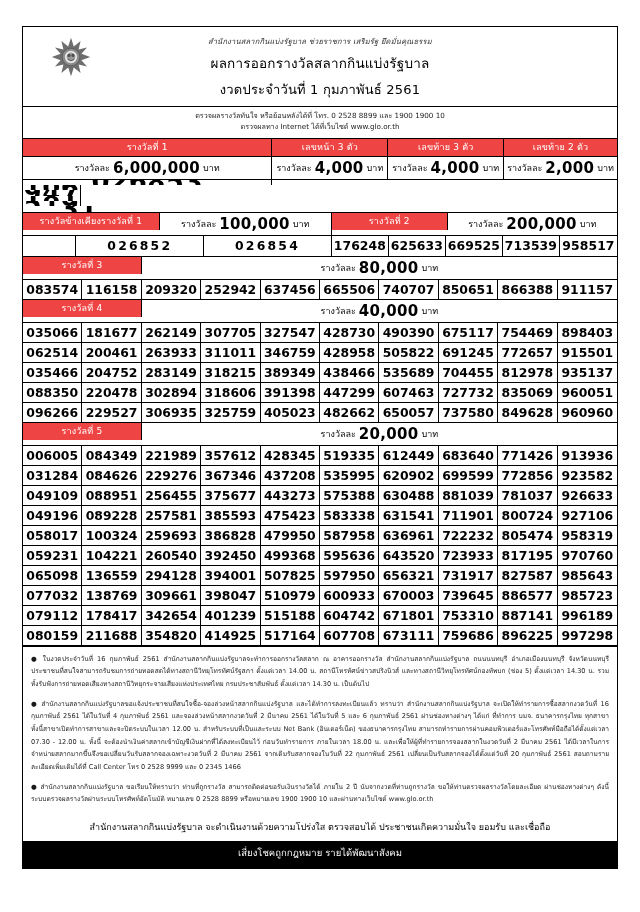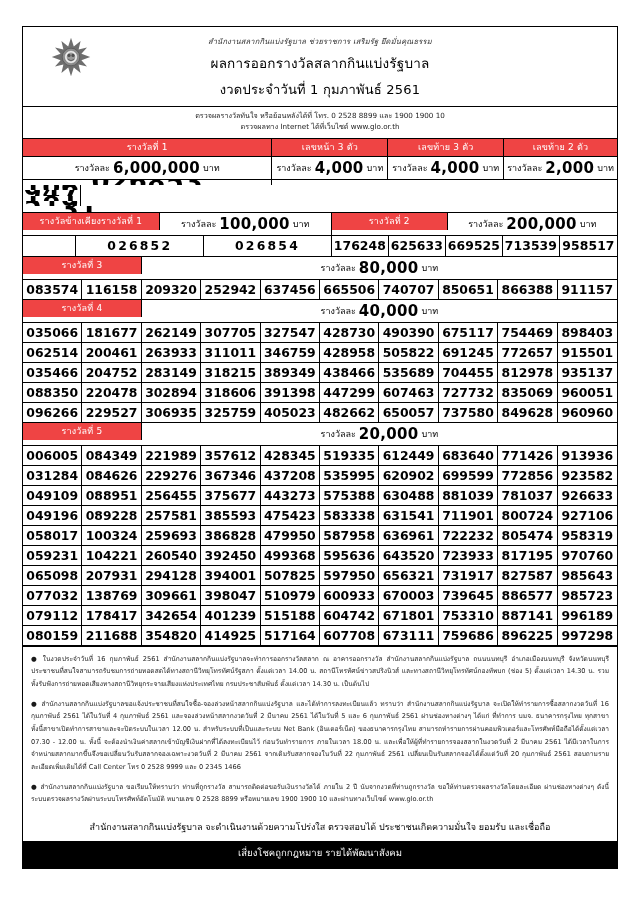--- a/index.html
+++ b/index.html
@@ -436,21 +436,21 @@
       <div class="gc">104221</div>
       <div class="gc">260540</div>
       <div class="gc">392450</div>
       <div class="gc">499368</div>
       <div class="gc">595636</div>
       <div class="gc">643520</div>
       <div class="gc">723933</div>
       <div class="gc">817195</div>
       <div class="gc">970760</div>
       <div class="gc">065098</div>
-      <div class="gc">207931</div>
+      <div class="gc">136559</div>
       <div class="gc">294128</div>
       <div class="gc">394001</div>
       <div class="gc">507825</div>
       <div class="gc">597950</div>
       <div class="gc">656321</div>
       <div class="gc">731917</div>
       <div class="gc">827587</div>
       <div class="gc">985643</div>
       <div class="gc">077032</div>
       <div class="gc">138769</div>

